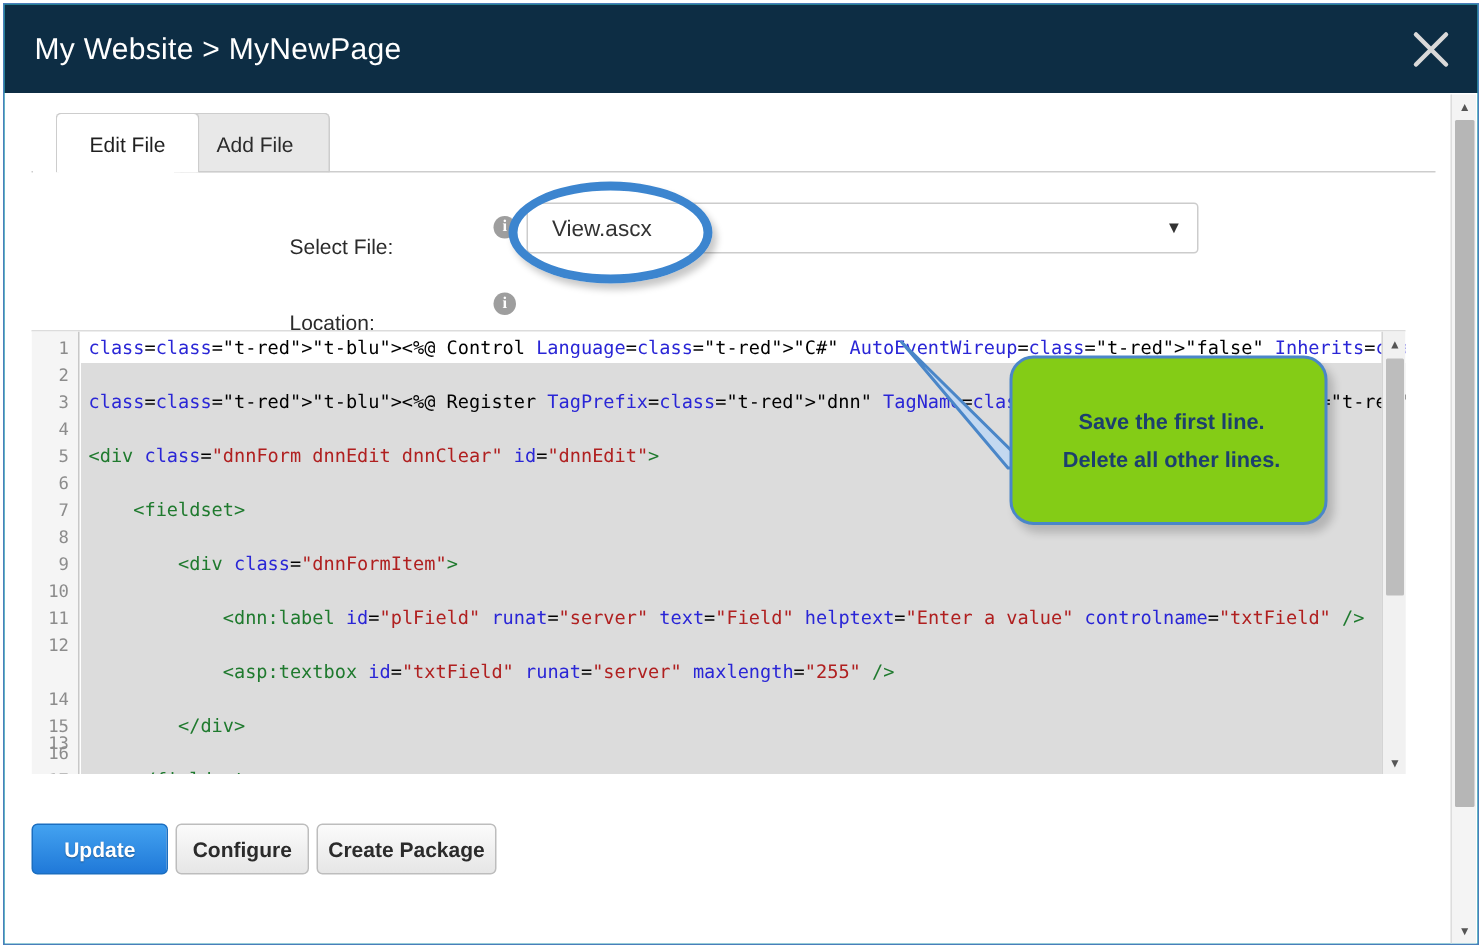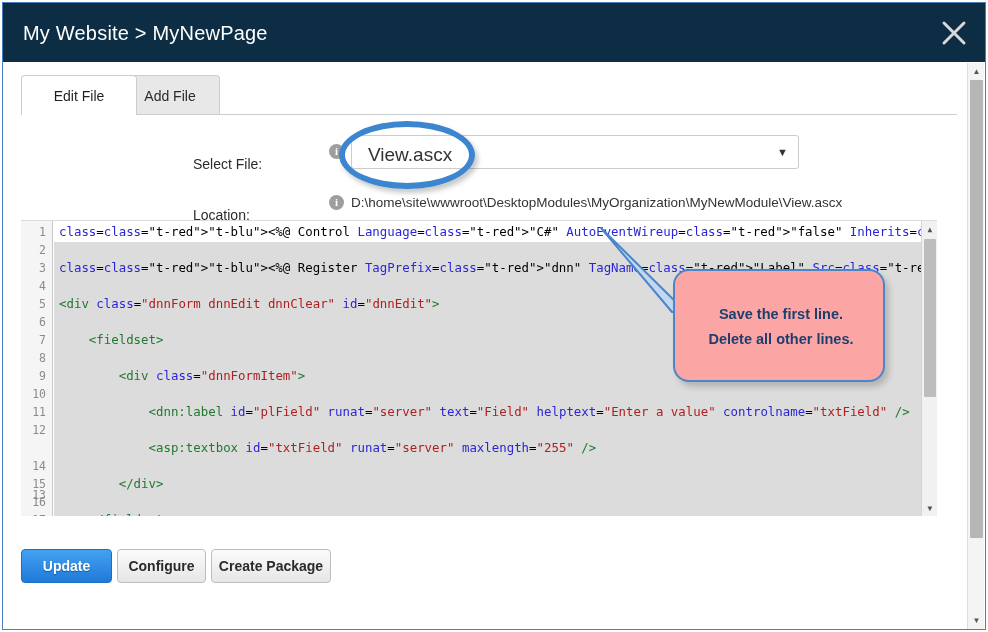--- a/index.html
+++ b/index.html
@@ -75,21 +75,21 @@
     align-items: center;
     justify-content: center;
     cursor: pointer;
     background: #e8e8e8;
   }
   .tab.active {
     background: #ffffff;
     color: #1f1f1f;
     z-index: 3;
   }
-  .tab-edit { left: 0; width: 116px; text-align: right; }
+  .tab-edit { left: 16px; width: 96px; text-align: right; }
   .tab-add  { left: 99px; width: 100px; text-align: right; }
   .tabstrip-line {
     position: absolute;
     left: 18px; top: 52px;
     width: 936px; height: 1px;
     background: #cdcdcd;
     z-index: 1;
   }
   .tabstrip-line-mask {
     position: absolute;
@@ -130,21 +130,21 @@
     left: 348px; top: 73px;
     width: 448px; height: 34px;
     border: 1px solid #cccccc;
     border-radius: 3px;
     background: #ffffff;
     cursor: pointer;
   }
   .select-value {
     position: absolute;
     left: 16px; top: 8px;
-    font-size: 19px;
+    font-size: 15px;
     color: #333333;
     white-space: nowrap;
   }
   .select-caret {
     position: absolute;
     right: 10px; top: 12px;
     font-size: 11px;
     color: #333333;
     line-height: 9px;
   }
@@ -300,23 +300,23 @@
   .ellipse-annot {
     position: absolute;
     left: 339px; top: 121px;
     width: 136px; height: 68px;
     border: 6px solid #3c85cf;
     border-radius: 50%;
     box-shadow: 3px 4px 5px rgba(0,0,0,.22);
   }
   .callout {
     position: absolute;
-    left: 673px; top: 269px;
+    left: 673px; top: 237px;
     width: 212px; height: 113px;
-    background: #fca5a5;
+    background: #84cc16;
     border: 2px solid #4a86c8;
     border-radius: 16px;
     box-shadow: 4px 5px 6px rgba(0,0,0,.18);
   }
   .callout-text {
     position: absolute;
     left: 0; top: 31px;
     width: 212px;
     text-align: center;
     font-size: 14.5px;
@@ -356,21 +356,20 @@
 
       <div class="field-label select-label">Select File:</div>
       <div class="info-icon select-info">i</div>
       <div class="select-wrap">
         <div class="select-value">View.ascx</div>
         <div class="select-caret">▼</div>
       </div>
 
       <div class="field-label location-label">Location:</div>
       <div class="info-icon location-info">i</div>
-      <div class="location-value">D:\home\site\wwwroot\DesktopModules\MyOrganization\MyNewModule\View.ascx</div>
 
       <div class="editor">
         <div class="gutter" id="gutter">
             <div class="ln" style="top: 2px;">1</div>
             <div class="ln" style="top: 20px;">2</div>
             <div class="ln" style="top: 38px;">3</div>
             <div class="ln" style="top: 56px;">4</div>
             <div class="ln" style="top: 74px;">5</div>
             <div class="ln" style="top: 92px;">6</div>
             <div class="ln" style="top: 110px;">7</div>

